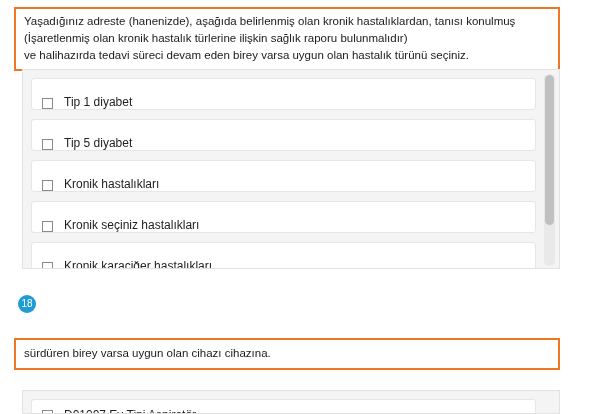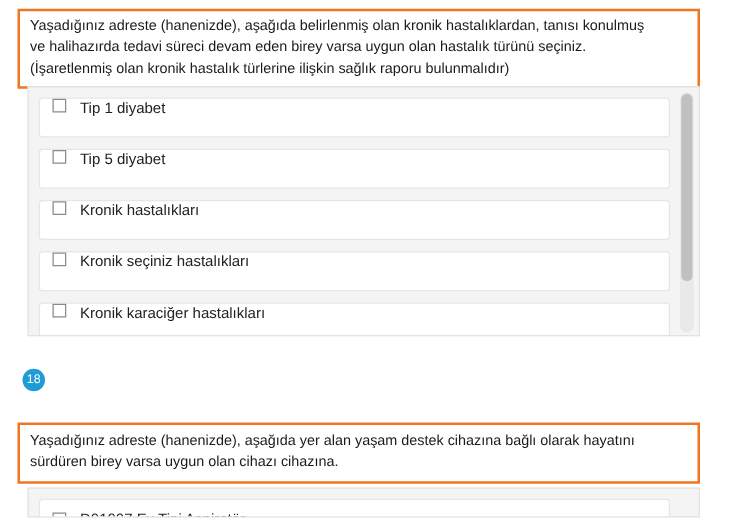--- a/index.html
+++ b/index.html
@@ -64,21 +64,21 @@
     width: 505px;
   }
   .opt {
     box-sizing: border-box;
     height: 32px;
     background: #ffffff;
     border: 1px solid #e6e6e6;
     border-radius: 3px;
     margin-bottom: 9px;
     display: flex;
-    align-items: flex-start;
+    align-items: flex-end;
     padding-left: 10px;
     font-size: 12px;
     color: #222222;
   }
   .cb {
     width: 9px;
     height: 9px;
     border: 1px solid #8a8a8a;
     background: #ffffff;
     margin-right: 11px;
@@ -171,22 +171,22 @@
 </style>
 </head>
 <body>
 
 <div class="page">
 
   <div class="white-strip"></div>
 
   <div class="q1-prompt">
     <div>Yaşadığınız adreste (hanenizde), aşağıda belirlenmiş olan kronik hastalıklardan, tanısı konulmuş</div>
+    <div>(İşaretlenmiş olan kronik hastalık türlerine ilişkin sağlık raporu bulunmalıdır)</div>
     <div>ve halihazırda tedavi süreci devam eden birey varsa uygun olan hastalık türünü seçiniz.</div>
-    <div>(İşaretlenmiş olan kronik hastalık türlerine ilişkin sağlık raporu bulunmalıdır)</div>
   </div>
 
   <div class="q1-panel">
     <div class="opt-list">
 
       <div class="opt">
         <span class="cb"></span>
         <span class="opt-label">Tip 1 diyabet</span>
       </div>
 
@@ -213,21 +213,20 @@
     </div>
 
     <div class="panel-scroll">
       <div class="panel-thumb"></div>
     </div>
   </div>
 
   <div class="badge">18</div>
 
   <div class="q2-prompt">
-    <div>Yaşadığınız adreste (hanenizde), aşağıda yer alan yaşam destek cihazına bağlı olarak hayatını</div>
     <div>sürdüren birey varsa uygun olan cihazı cihazına.</div>
   </div>
 
   <div class="q2-panel">
     <div class="q2-opt">
       <span class="cb"></span>
       <span class="opt-label">D01007 Ev Tipi Aspiratör</span>
     </div>
   </div>
 

